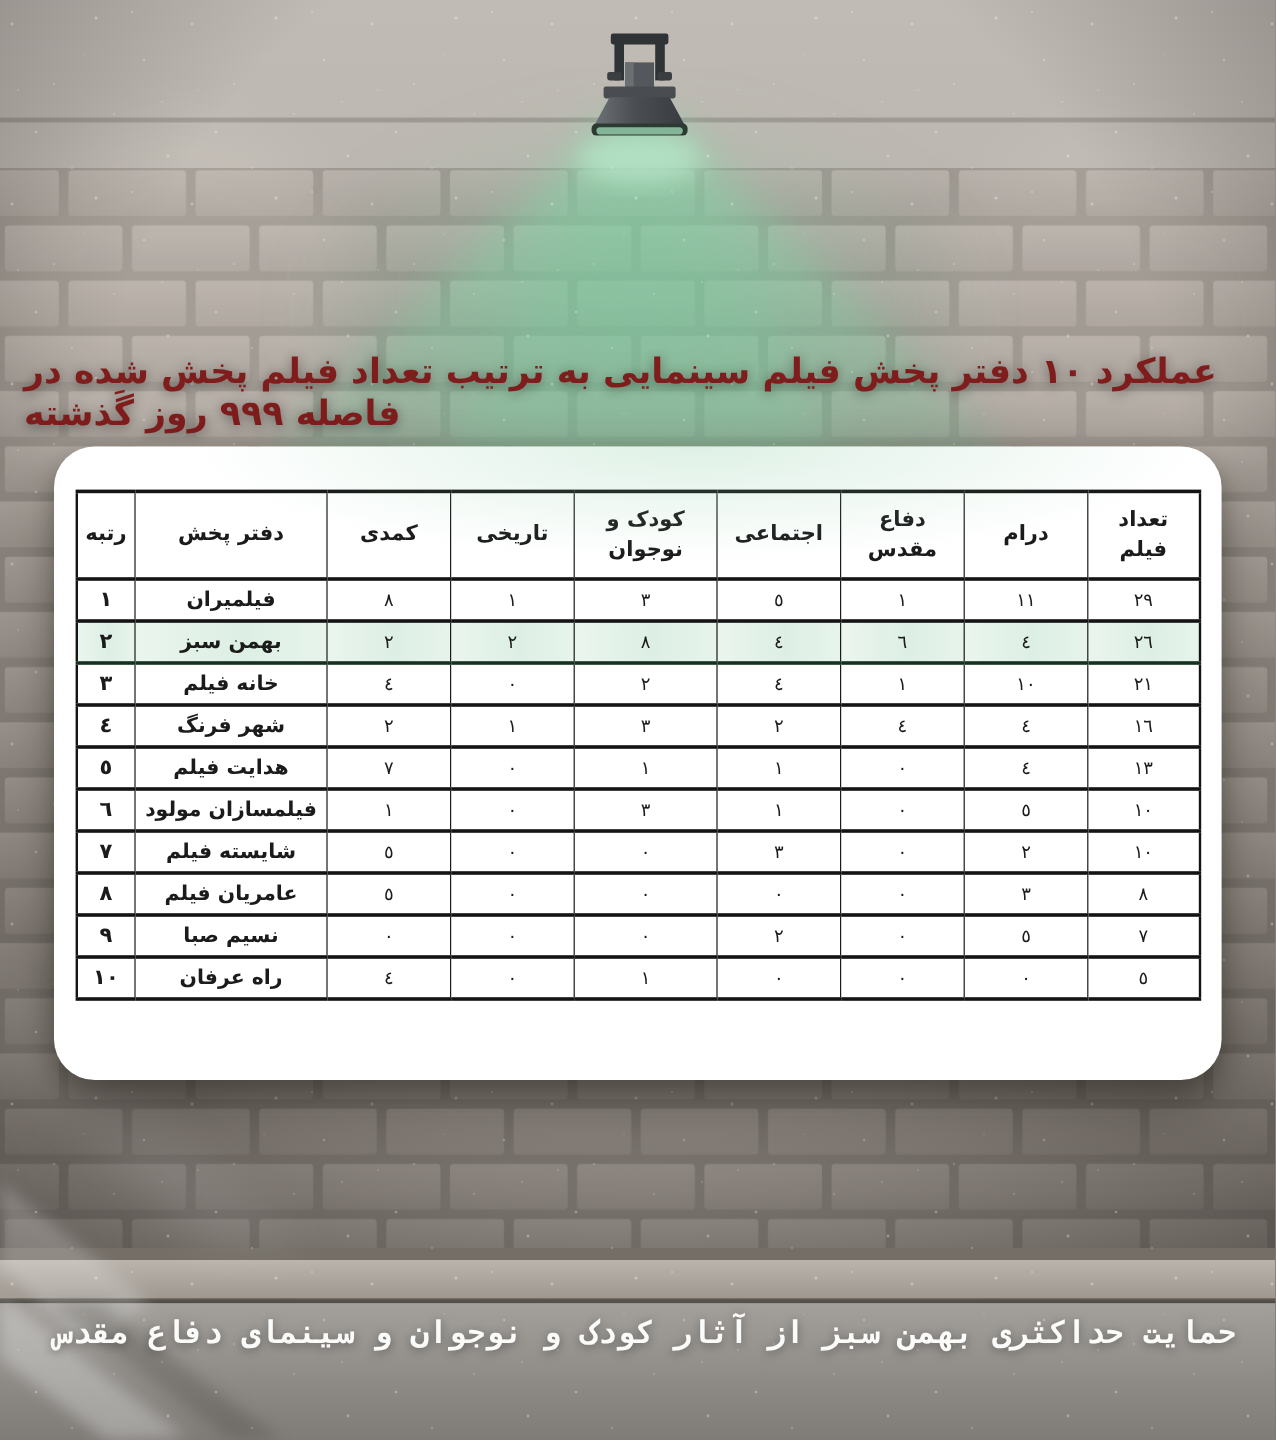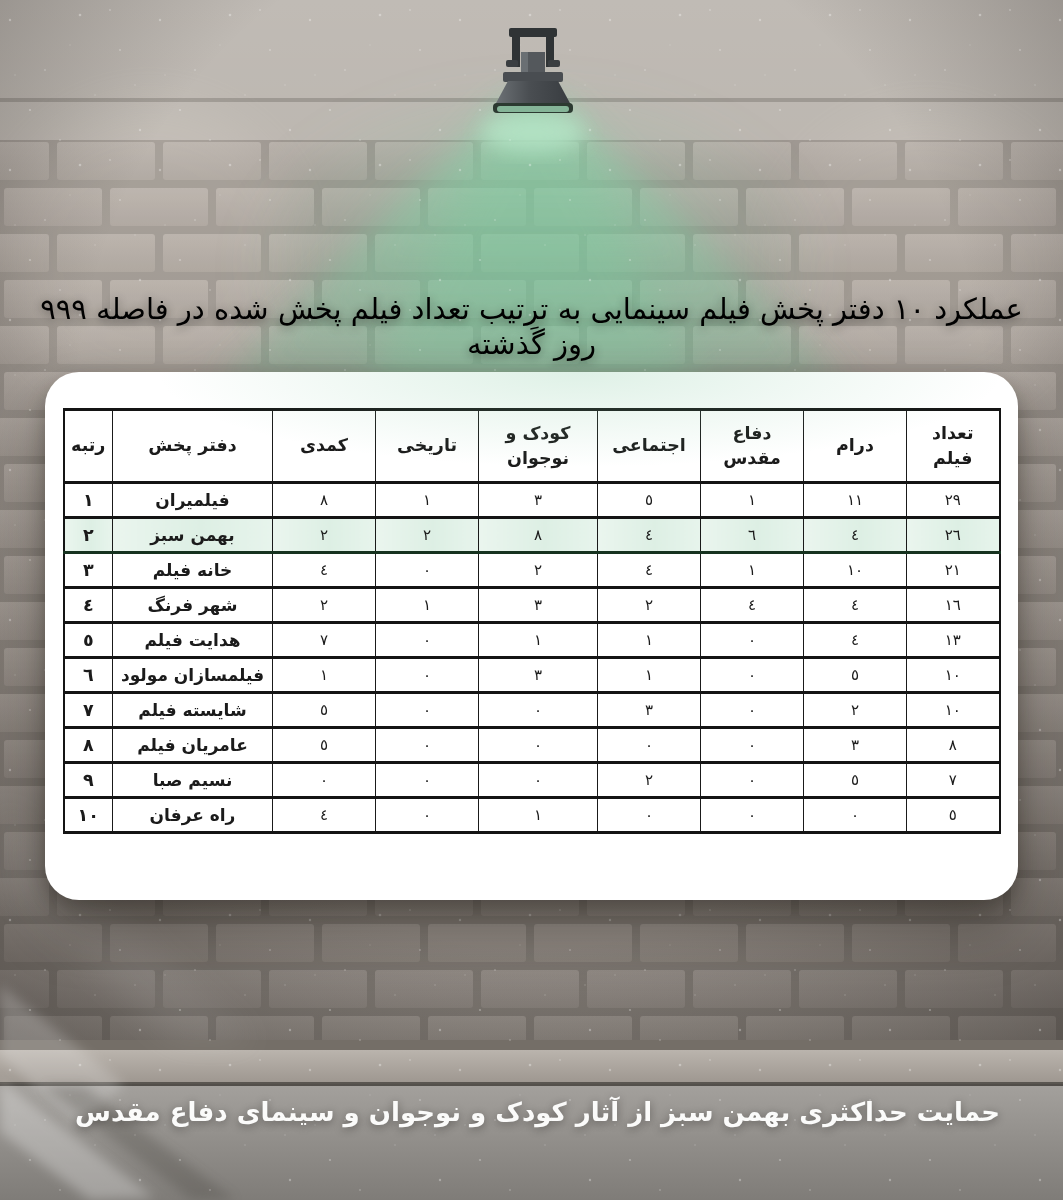--- a/index.html
+++ b/index.html
@@ -3,22 +3,22 @@
 <meta charset="utf-8">
 <style>
   html,body{margin:0;padding:0;background:#6f6963;}
   .stage{
     position:relative;width:1063px;height:1200px;overflow:hidden;
     font-family:"DejaVu Sans",sans-serif;background:#a39c95;
   }
   .bg{position:absolute;inset:0;display:block;}
   .title{
     position:absolute;left:20px;right:20px;top:292px;
-    direction:rtl;text-align:center;color:#000000;
-    font-size:29px;font-weight:normal;line-height:1.2;
+    direction:rtl;text-align:left;color:#7f1d1d;
+    font-size:29px;font-weight:bold;line-height:1.2;
     text-shadow:0 2px 10px rgba(20,18,15,.45);
   }
   .card{
     position:absolute;left:45px;top:372px;width:973px;height:528px;
     background:#ffffff;border-radius:34px;
     box-shadow:0 30px 55px rgba(25,20,16,.40),0 8px 18px rgba(25,20,16,.28);
   }
   .card::after{
     content:"";position:absolute;inset:0;border-radius:inherit;pointer-events:none;
     background:radial-gradient(58% 24% at 55% 0%, rgba(130,200,160,.26), rgba(130,200,160,0) 75%);
@@ -43,20 +43,21 @@
   tbody td.c-rank{font-size:17.5px;font-weight:bold;}
   tr.hl td{
     background:linear-gradient(90deg,#eaf5ee 0%,#ddefe4 55%,#e7f4ec 100%);
     border-top:3px solid #16321f;border-bottom:3px solid #16321f;
   }
   .footer{
     position:absolute;left:20px;right:8px;top:1096px;
     direction:rtl;text-align:center;color:#fbfbfa;
     font-size:26px;font-weight:bold;line-height:1.25;
     text-shadow:0 2px 8px rgba(20,18,15,.40);
+    font-family:Liberation Mono, monospace;
   }
 </style>
 </head>
 <body>
 
 <div class="stage">
 
   <svg class="bg" width="1063" height="1200" viewBox="0 0 1063 1200" preserveAspectRatio="none" aria-hidden="true">
     <defs>
       <linearGradient id="brickG" x1="0" y1="0" x2="0" y2="1">

